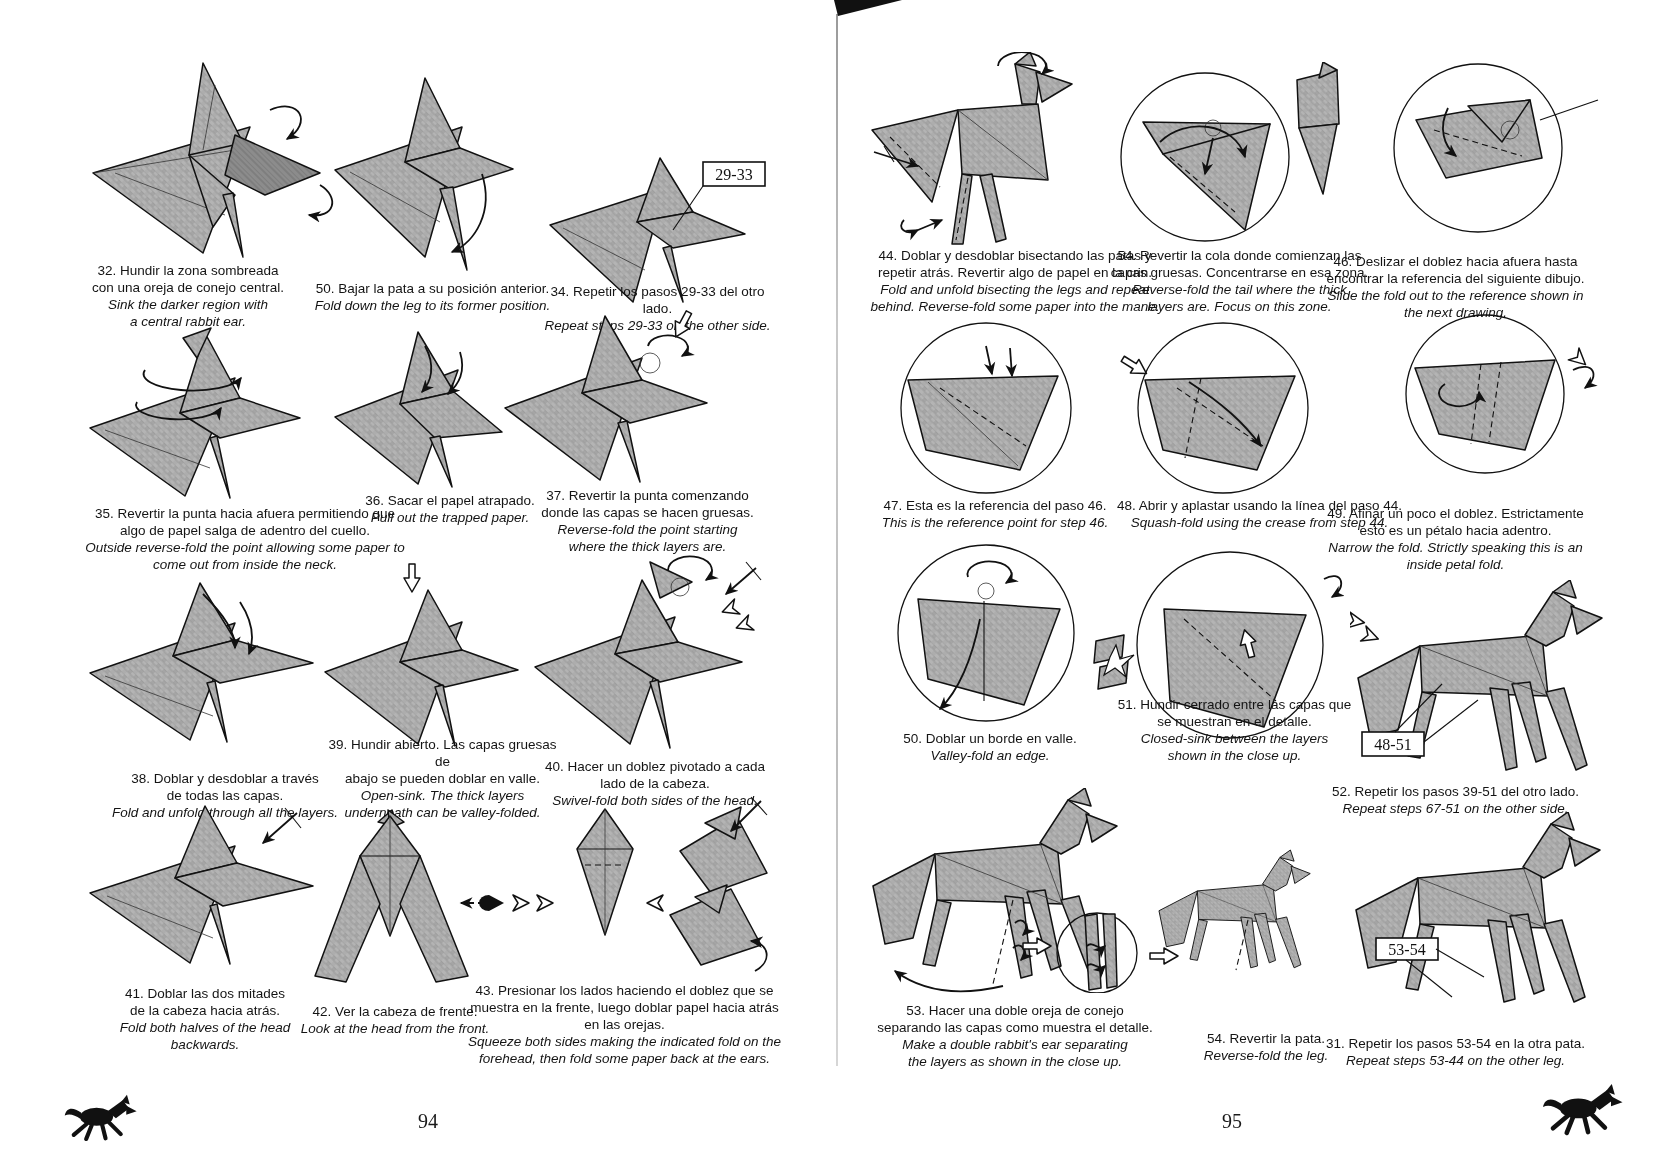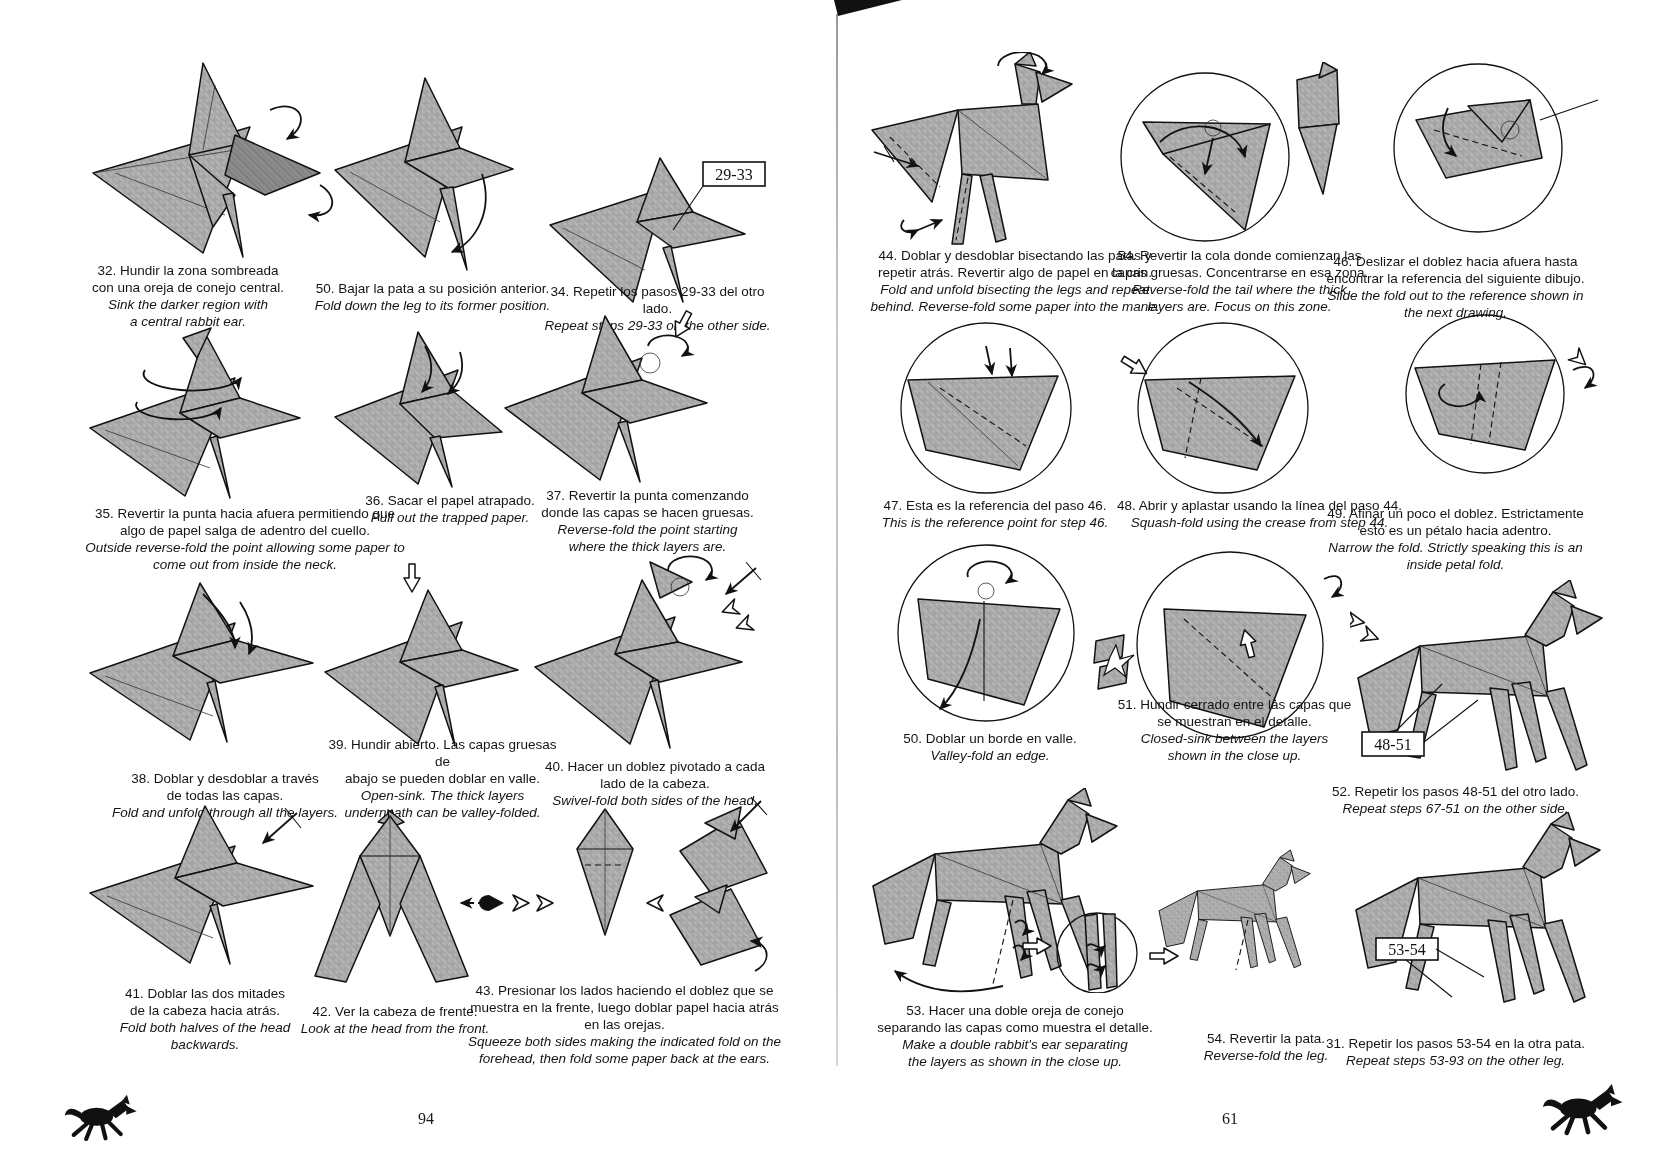--- a/index.html
+++ b/index.html
@@ -1,21 +1,21 @@
 <!DOCTYPE html>
 <html><head>
 <meta charset="utf-8">
 <style>
   html,body{margin:0;padding:0;background:#e8e8e8;}
   .sheet{position:relative;width:1653px;height:1167px;background:#ffffff;overflow:hidden;
          font-family:"Liberation Sans",sans-serif;color:#111;}
   .cap{position:absolute;text-align:center;font-size:13.5px;line-height:17px;color:#141414;}
   .cap .es{white-space:pre-line;}
   .cap .en{white-space:pre-line;font-style:italic;}
-  .pagenum{position:absolute;font-family:"Liberation Serif",serif;font-size:16px;color:#1a1a1a;}
+  .pagenum{position:absolute;font-family:"Liberation Serif",serif;font-size:20px;color:#1a1a1a;}
   .diag{position:absolute;}
   .gutter{position:absolute;left:836px;top:14px;width:2px;height:1052px;
           background:linear-gradient(180deg,#9a9a9a,#c9c9c9 30%,#bdbdbd 70%,#d6d6d6);}
   
   .p{fill:url(#tex);stroke:#111;stroke-width:1.5;stroke-linejoin:round;}
   .pd{fill:url(#texd);stroke:#111;stroke-width:1.5;stroke-linejoin:round;}
   .ln{stroke:#111;stroke-width:1.1;fill:none;}
   .lt{stroke:#333;stroke-width:0.8;fill:none;}
   .dash{stroke:#111;stroke-width:1.1;fill:none;stroke-dasharray:6 4;}
   .arr{stroke:#111;stroke-width:1.8;fill:none;marker-end:url(#ah);}
@@ -448,21 +448,21 @@
     <use href="#chev" class="harr" transform="translate(16,46) rotate(20)"></use>
     <use href="#gHorse"></use>
     <g>
       <rect class="boxr" x="12" y="152" width="62" height="24"></rect>
       <text class="boxt" x="43" y="170" text-anchor="middle">48-51</text>
       <line class="ln" x1="45" y1="152" x2="92" y2="104"></line>
       <line class="ln" x1="74" y1="162" x2="128" y2="120"></line>
     </g>
   </svg>
   <div class="cap" style="left:1288px;top:783px;width:335px">
-    <div class="es">52. Repetir los pasos 48-51 del otro lado.</div>
+    <div class="es">52. Repetir los pasos 39-51 del otro lado.</div>
     <div class="en">Repeat steps 67-51 on the other side.</div>
   </div>
 
   <svg class="diag" style="left:865px;top:788px;width:285px;height:205px" viewBox="0 0 285 205">
     <use href="#gHorse"></use>
     <line class="dash" x1="148" y1="112" x2="128" y2="196"></line>
     <path class="arr" d="M150,135 c8,-8 16,4 8,12"></path>
     <path class="arr" d="M148,160 c8,-8 16,4 8,12"></path>
     <path class="arr" d="M138,198 C95,208 58,204 30,183"></path>
     <use href="#pushArr" class="harr" transform="translate(158,150)"></use>
@@ -495,23 +495,23 @@
     <use href="#gHorse" transform="translate(16,0)"></use>
     <g>
       <rect class="boxr" x="44" y="126" width="62" height="22"></rect>
       <text class="boxt" x="75" y="143" text-anchor="middle">53-54</text>
       <line class="ln" x1="74" y1="148" x2="120" y2="185"></line>
       <line class="ln" x1="104" y1="137" x2="152" y2="165"></line>
     </g>
   </svg>
   <div class="cap" style="left:1288px;top:1035px;width:335px">
     <div class="es">31. Repetir los pasos 53-54 en la otra pata.</div>
-    <div class="en">Repeat steps 53-93 on the other leg.</div>
-  </div>
-
-  <div class="pagenum" style="left:1222px;top:1110px">61</div>
+    <div class="en">Repeat steps 53-44 on the other leg.</div>
+  </div>
+
+  <div class="pagenum" style="left:1222px;top:1110px">95</div>
   <svg class="diag" style="left:1540px;top:1082px;width:84px;height:62px" viewBox="0 0 110 80">
     <g class="logo">
         <use href="#gLogoHorse"></use>
       </g>
   </svg>
 
 </div>
 
 </body></html>

